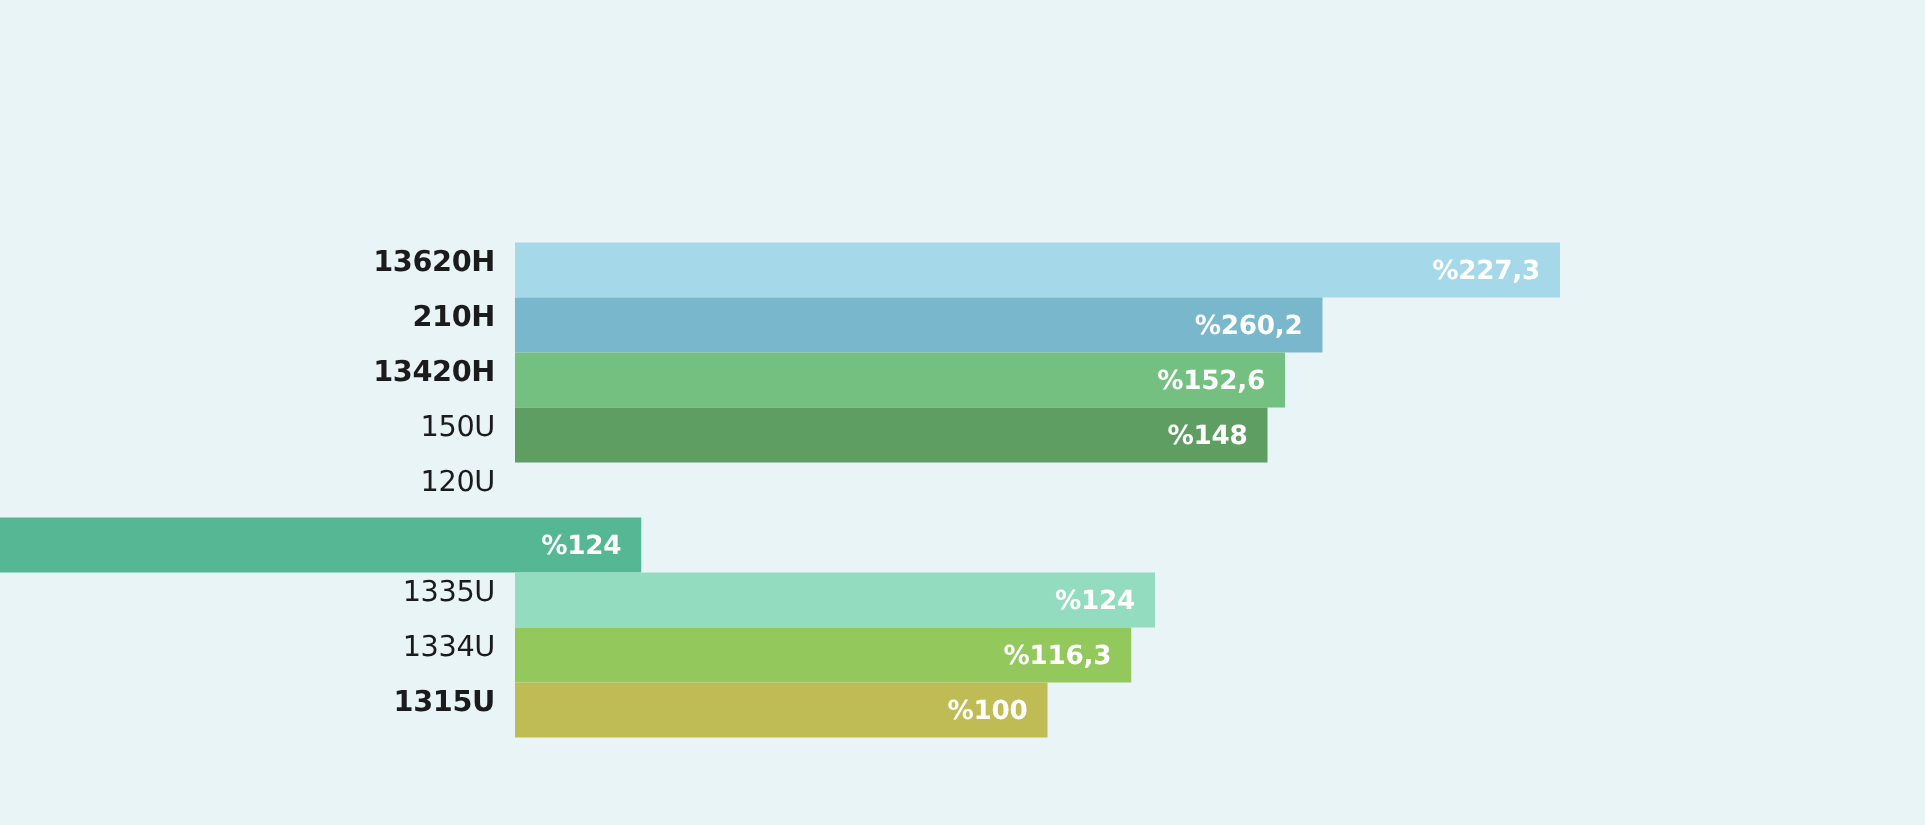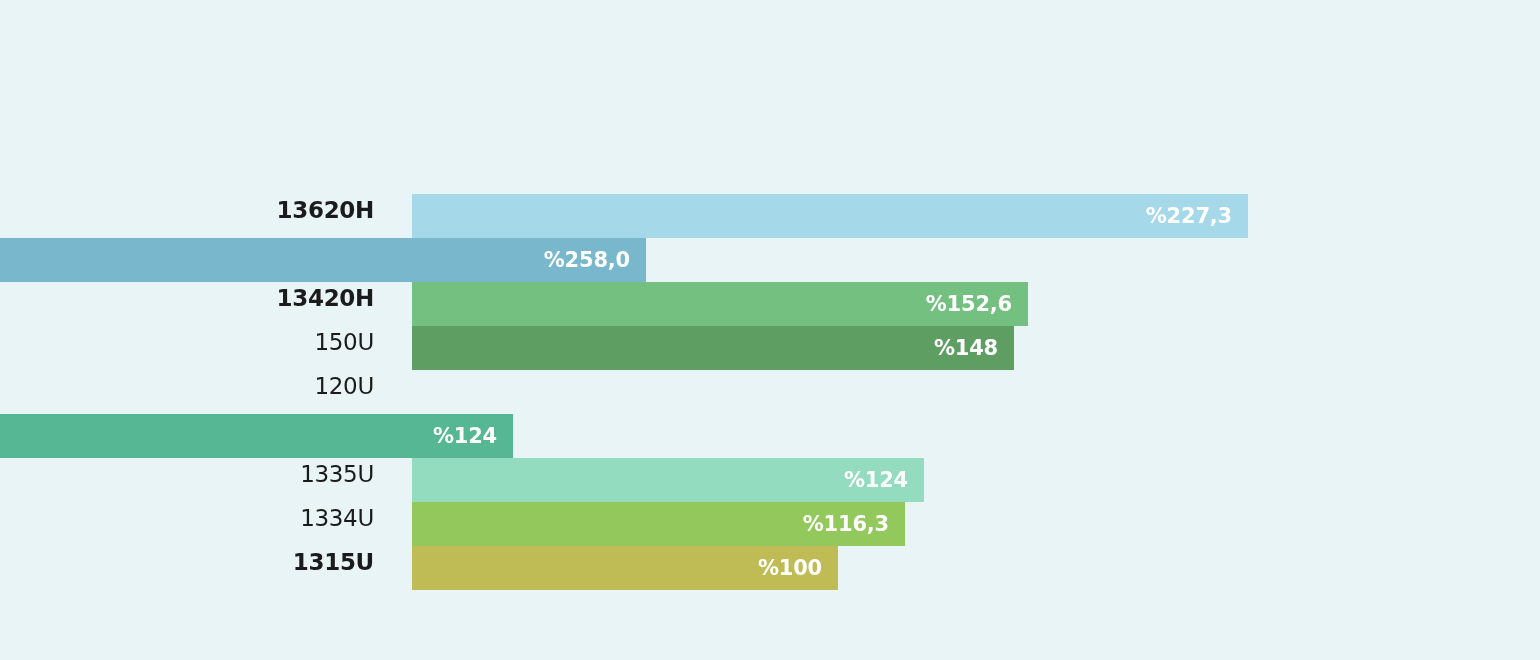--- a/index.html
+++ b/index.html
@@ -30,21 +30,21 @@
 
   .bar-row {
     display: flex;
     align-items: center;
     height: 44px;
   }
 
   .row-label {
     width: 412px;
     text-align: right;
-    padding-right: 38px;
+    padding-right: 16px;
     box-sizing: border-box;
     font-size: 23px;
     color: #1b1b1b;
     letter-spacing: -0.3px;
     white-space: nowrap;
   }
 
   .row-label.is-bold {
     font-weight: bold;
   }
@@ -83,23 +83,24 @@
     <div id="bar-rows">
         <div class="bar-row">
           <div class="row-label is-bold">13620H</div>
           <div class="bar-track">
             <div class="bar" style="width: 836px; background: rgb(165, 216, 232);">
               <span class="bar-value">%227,3</span>
             </div>
           </div>
         </div>
         <div class="bar-row">
+          <div class="row-label is-bold">210H</div>
           <div class="bar-track">
             <div class="bar" style="width: 646px; background: rgb(120, 183, 204);">
-              <span class="bar-value">%258,0</span>
+              <span class="bar-value">%260,2</span>
             </div>
           </div>
         </div>
         <div class="bar-row">
           <div class="row-label is-bold">13420H</div>
           <div class="bar-track">
             <div class="bar" style="width: 616px; background: rgb(116, 192, 128);">
               <span class="bar-value">%152,6</span>
             </div>
           </div>

